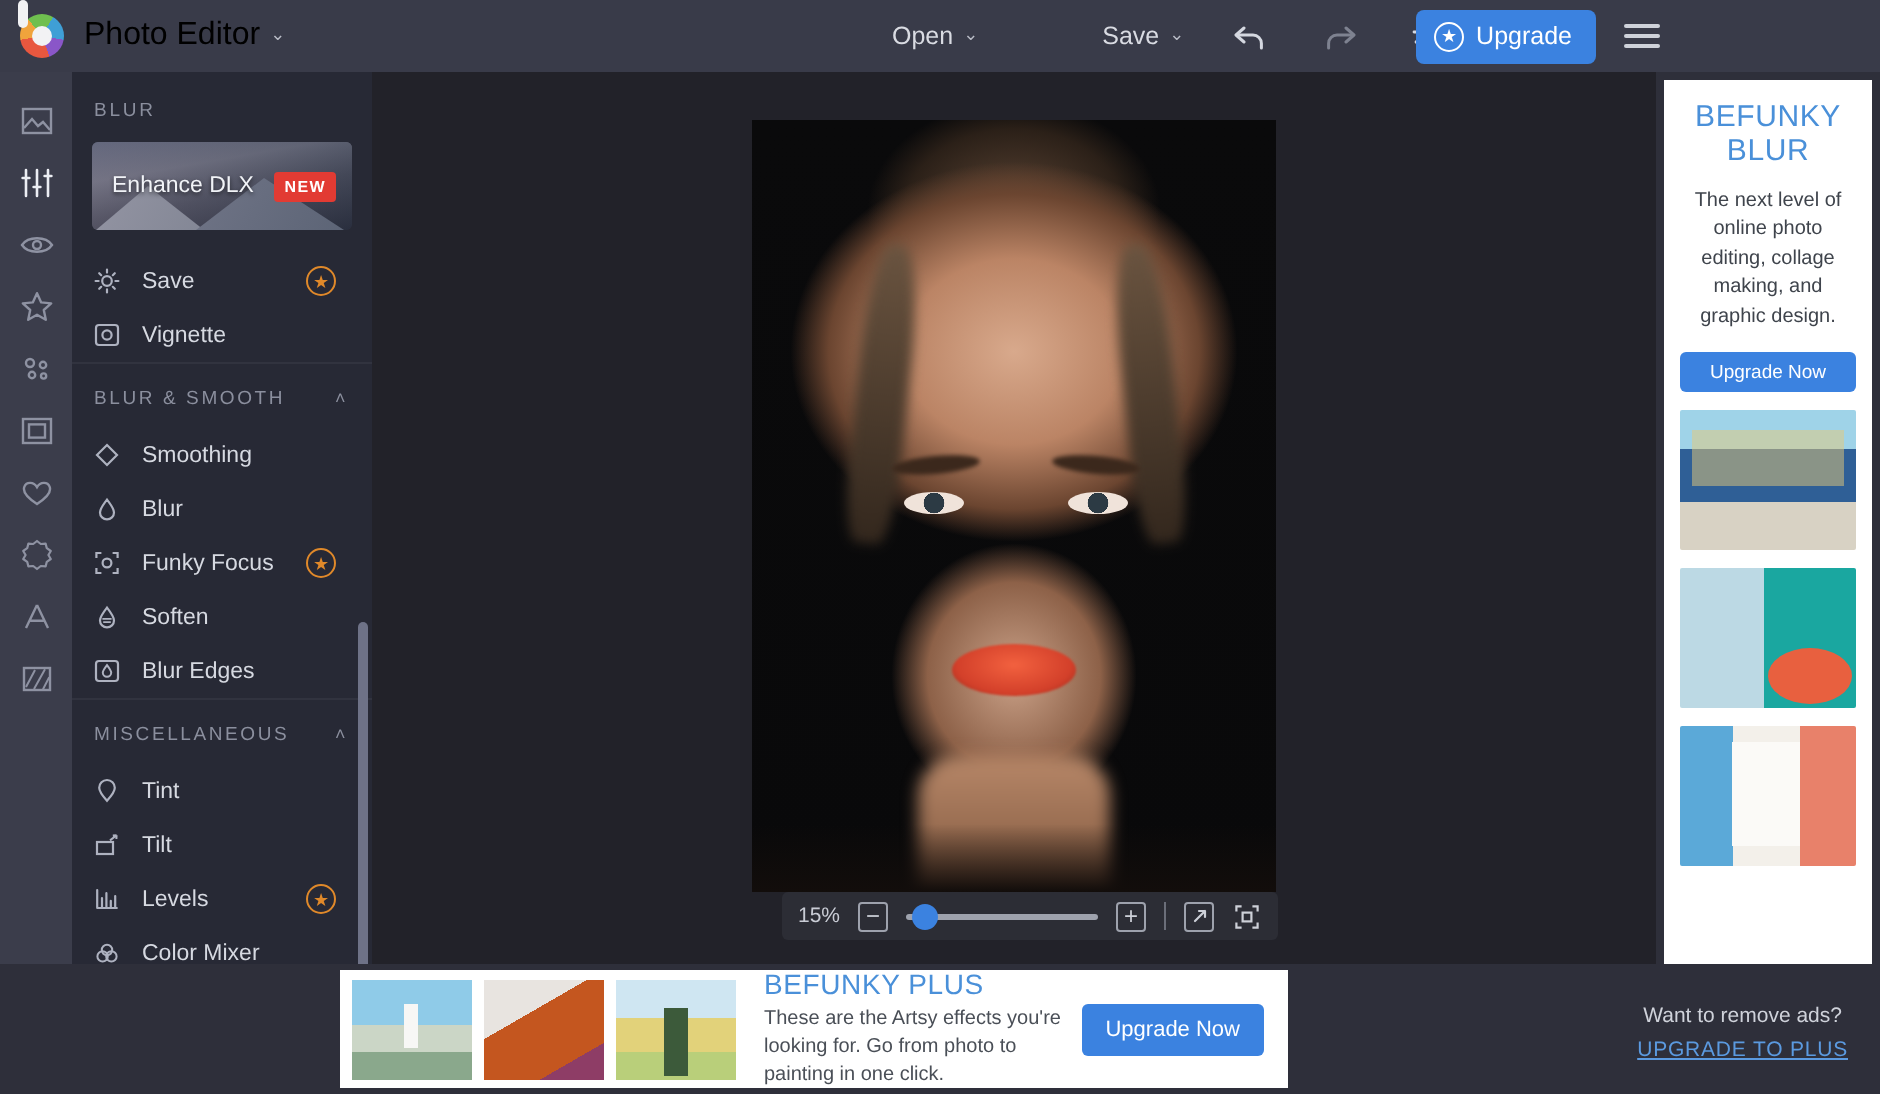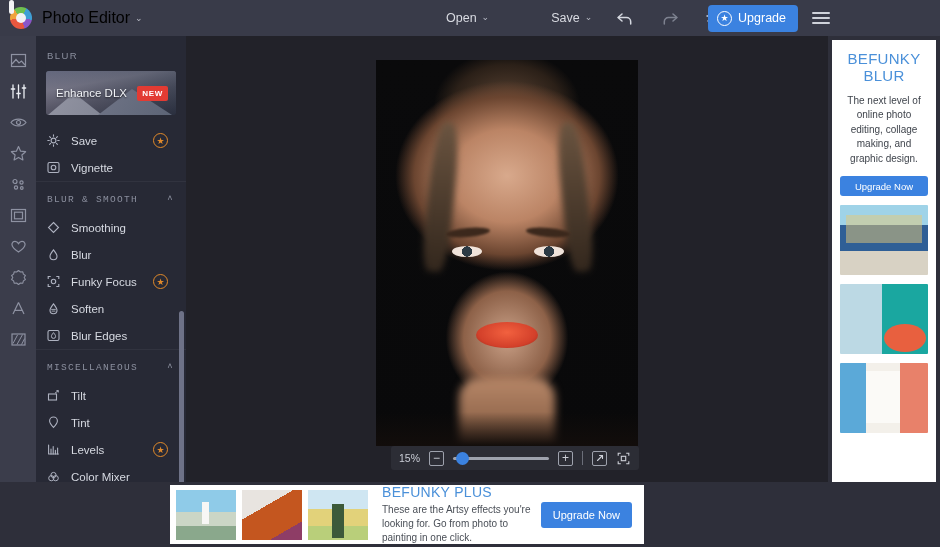--- a/index.html
+++ b/index.html
@@ -87,21 +87,21 @@
     position:absolute; left:10px; top:16px; color:#f1f3f7; font-size:11.5px; z-index:3;
     text-shadow:0 1px 2px rgba(0,0,0,.6);
   }
   .new-badge {
     position:absolute; right:8px; top:15px; background:#e23b33; color:#fff;
     font-size:8px; font-weight:bold; letter-spacing:.7px; padding:3px 5px; border-radius:2px; z-index:3;
   }
   .group { border-top:1px solid #31333f; }
   .group-head {
     display:flex; align-items:flex-start; justify-content:space-between;
-    color:#8b8f9e; font-size:9.5px; letter-spacing:1.3px; padding:12px 12px 9px 11px; cursor:pointer;font-family:Liberation Mono, monospace;
+    color:#8b8f9e; font-size:9.5px; letter-spacing:1.3px; padding:12px 12px 9px 11px; cursor:pointer;
   }
   .chev { color:#8b8f9e; font-size:9px; }
   .item {
     display:flex; align-items:center; height:27px; padding-left:11px; color:#d6d9e1; font-size:11.5px;
     cursor:pointer; position:relative;
   }
   .item .ic { width:20px; color:#aeb2c0; display:flex; align-items:center; }
   .item .lbl { margin-left:4px; }
   .pro {
     position:absolute; right:18px; width:15px; height:15px; border-radius:50%;
@@ -419,33 +419,33 @@
     </div>
 
     <div class="group">
       <div class="group-head">
         <span>MISCELLANEOUS</span>
         <span class="chev">˄</span>
       </div>
       <div class="item">
         <span class="ic">
             <svg width="13" height="13" viewBox="0 0 13 13">
+              <path d="M6.5 11.4 C3.6 8.2, 2.6 6.4, 2.6 4.9 A3.9 3.9 0 0 1 10.4 4.9 C10.4 6.4, 9.4 8.2, 6.5 11.4 Z" fill="none" stroke="currentColor" stroke-width="1.1"></path>
+            </svg>
+          </span>
+        <span class="lbl">Tint</span>
+      </div>
+      <div class="item">
+        <span class="ic">
+            <svg width="13" height="13" viewBox="0 0 13 13">
               <rect x="1.5" y="5" width="8" height="6" fill="none" stroke="currentColor" stroke-width="1.1"></rect>
               <path d="M8 4.2 L11.3 1.6 M11.3 1.6 L9.4 1.7 M11.3 1.6 L11.2 3.5" fill="none" stroke="currentColor" stroke-width="1"></path>
             </svg>
           </span>
         <span class="lbl">Tilt</span>
-      </div>
-      <div class="item">
-        <span class="ic">
-            <svg width="13" height="13" viewBox="0 0 13 13">
-              <path d="M6.5 11.4 C3.6 8.2, 2.6 6.4, 2.6 4.9 A3.9 3.9 0 0 1 10.4 4.9 C10.4 6.4, 9.4 8.2, 6.5 11.4 Z" fill="none" stroke="currentColor" stroke-width="1.1"></path>
-            </svg>
-          </span>
-        <span class="lbl">Tint</span>
       </div>
       <div class="item">
         <span class="ic">
             <svg width="13" height="13" viewBox="0 0 13 13">
               <g stroke="currentColor" stroke-width="1.1" stroke-linecap="round">
                 <path d="M1.6 2 V11 M1.6 11 H11.4"></path>
                 <path d="M4 11 V6 M6.2 11 V3.6 M8.4 11 V7.4 M10.6 11 V5"></path>
               </g>
             </svg>
           </span>
@@ -523,15 +523,19 @@
     <div class="banner">
       <div class="b-thumb b1"></div>
       <div class="b-thumb b2"></div>
       <div class="b-thumb b3"></div>
       <div class="b-text">
         <div class="b-title">BEFUNKY PLUS</div>
         <div class="b-desc">These are the Artsy effects you're looking for. Go from photo to painting in one click.</div>
       </div>
       <div class="b-btn">Upgrade Now</div>
     </div>
+    <div class="remove-ads">
+      <span class="ra-q">Want to remove ads?</span>
+      <span class="ra-link">UPGRADE TO PLUS</span>
+    </div>
   </div>
 
 </div>
 
 </body></html>

